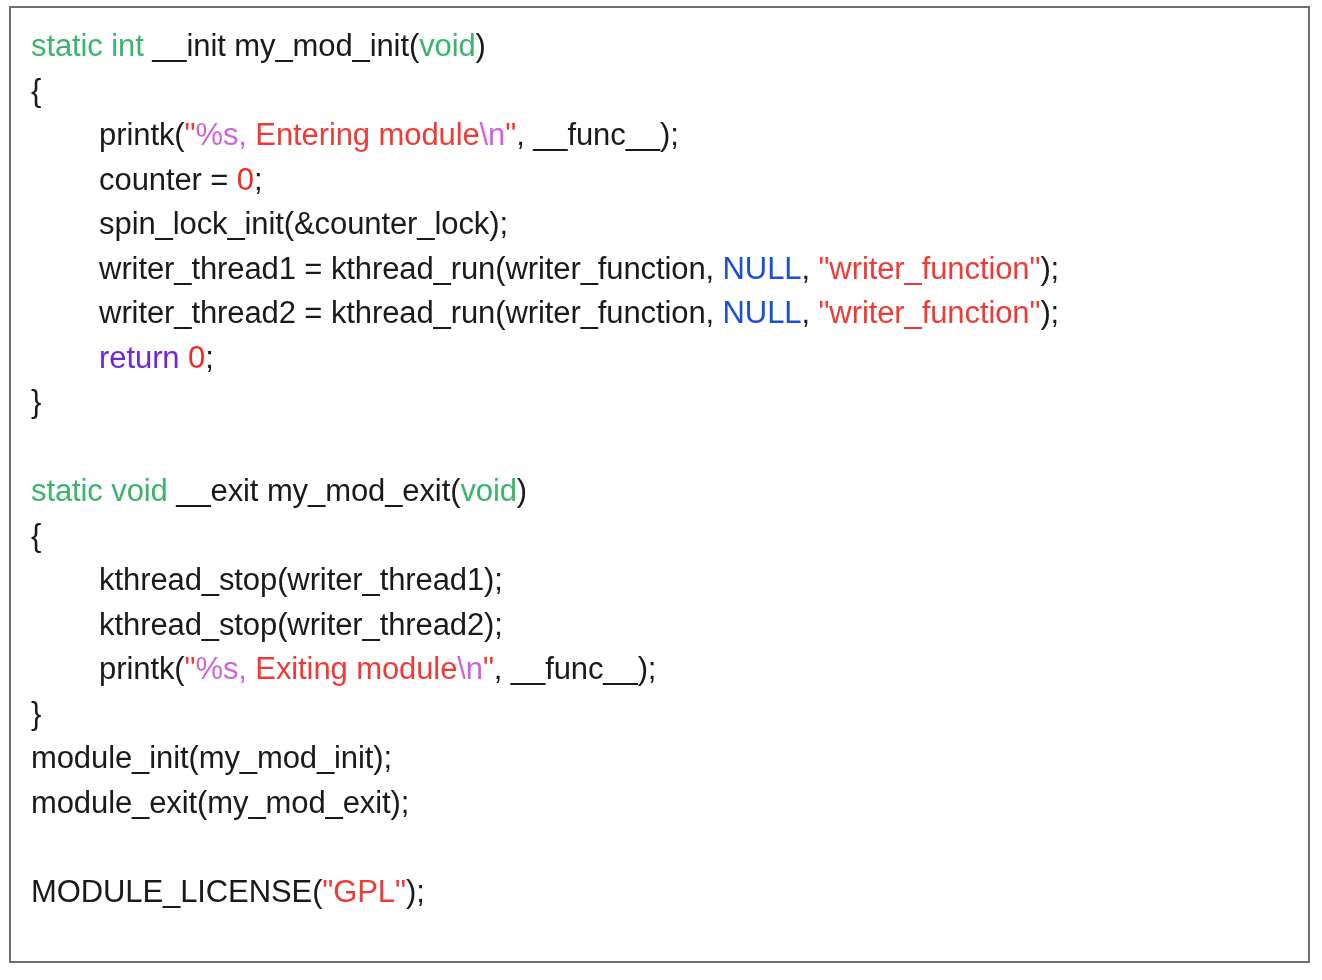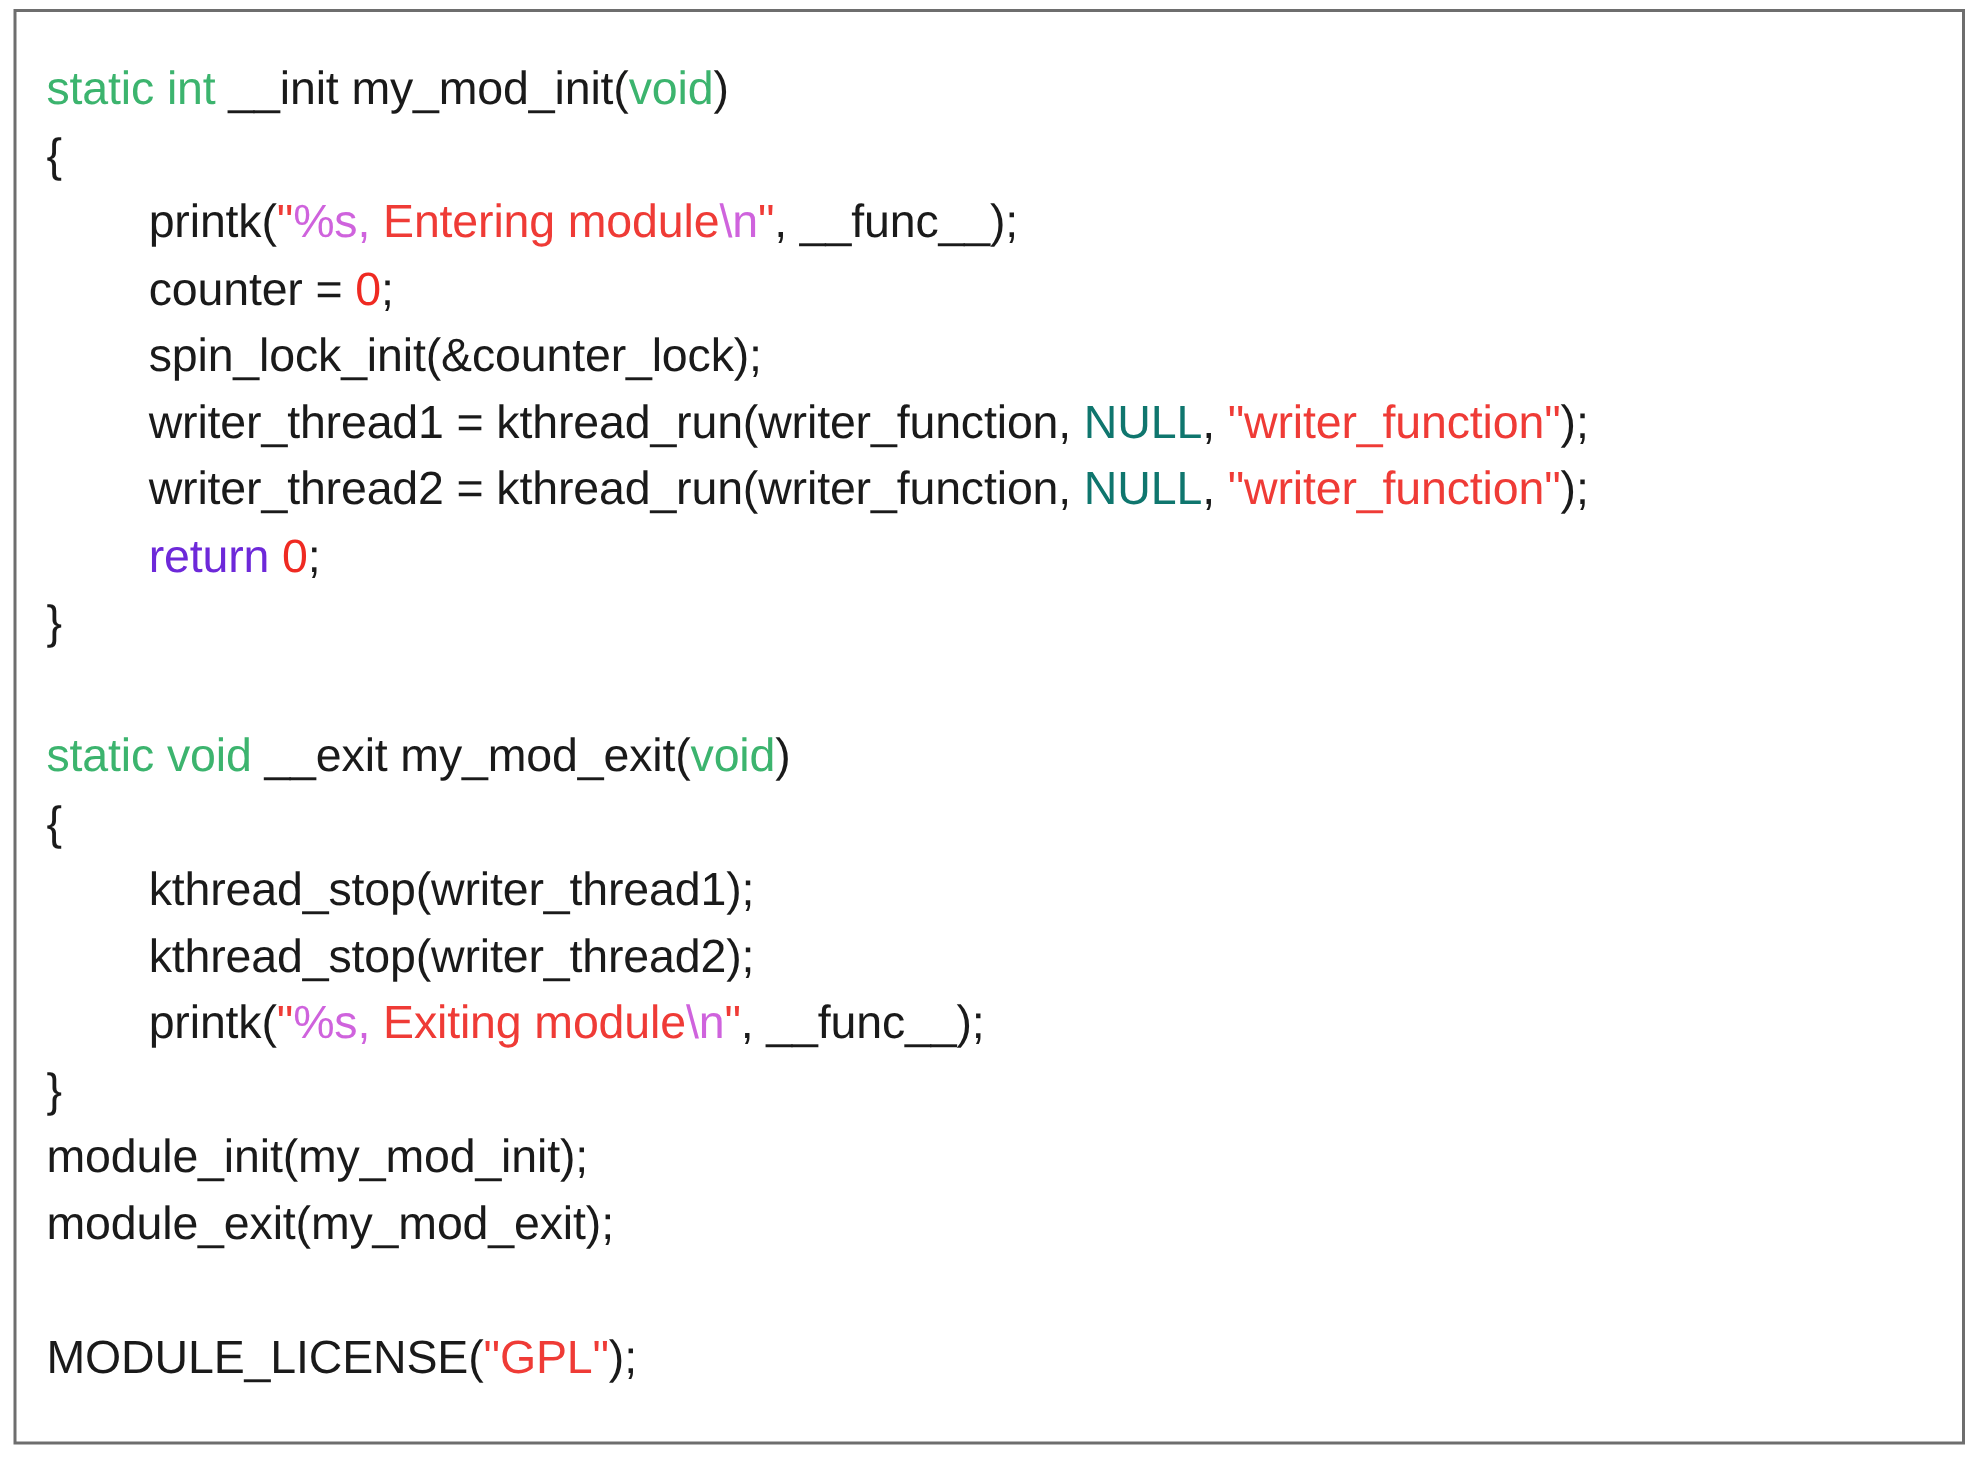--- a/index.html
+++ b/index.html
@@ -22,21 +22,21 @@
     height: 957px;
     box-sizing: border-box;
     border: 2px solid #6e6e6e;
     background: #ffffff;
     overflow: hidden;
   }
 
   #code-block {
     position: absolute;
     left: 20px;
-    top: 29px;
+    top: 16px;
     right: 4px;
     font-family: "Liberation Sans", sans-serif;
     font-size: 31px;
     line-height: 44.5px;
     white-space: pre;
     color: #1a1a1a;
     letter-spacing: -0.1px;
   }
 
   .code-line {
@@ -48,20 +48,20 @@
     height: 44.5px;
   }
 
   
   .tok-plain    { color: #1a1a1a; }
   .tok-type     { color: #3cb46e; }
   .tok-keyword  { color: #6d28d9; }
   .tok-string   { color: #ef3b36; }
   .tok-format   { color: #cf63dd; }
   .tok-number   { color: #ef2a22; }
-  .tok-const    { color: #0f766e; }
+  .tok-const    { color: #1d4ed8; }
 </style>
 </head>
 <body>
 
 <div id="code-frame">
   <div id="code-block"><div class="code-line"><span class="tok-type">static int</span><span class="tok-plain"> __init my_mod_init(</span><span class="tok-type">void</span><span class="tok-plain">)</span></div><div class="code-line"><span class="tok-plain">{</span></div><div class="code-line"><span class="tok-plain">        printk(</span><span class="tok-string">"</span><span class="tok-format">%s,</span><span class="tok-string"> Entering module</span><span class="tok-format">\n</span><span class="tok-string">"</span><span class="tok-plain">, __func__);</span></div><div class="code-line"><span class="tok-plain">        counter = </span><span class="tok-number">0</span><span class="tok-plain">;</span></div><div class="code-line"><span class="tok-plain">        spin_lock_init(&amp;counter_lock);</span></div><div class="code-line"><span class="tok-plain">        writer_thread1 = kthread_run(writer_function, </span><span class="tok-const">NULL</span><span class="tok-plain">, </span><span class="tok-string">"writer_function"</span><span class="tok-plain">);</span></div><div class="code-line"><span class="tok-plain">        writer_thread2 = kthread_run(writer_function, </span><span class="tok-const">NULL</span><span class="tok-plain">, </span><span class="tok-string">"writer_function"</span><span class="tok-plain">);</span></div><div class="code-line"><span class="tok-plain">        </span><span class="tok-keyword">return</span><span class="tok-plain"> </span><span class="tok-number">0</span><span class="tok-plain">;</span></div><div class="code-line"><span class="tok-plain">}</span></div><div class="code-line blank">&nbsp;</div><div class="code-line"><span class="tok-type">static void</span><span class="tok-plain"> __exit my_mod_exit(</span><span class="tok-type">void</span><span class="tok-plain">)</span></div><div class="code-line"><span class="tok-plain">{</span></div><div class="code-line"><span class="tok-plain">        kthread_stop(writer_thread1);</span></div><div class="code-line"><span class="tok-plain">        kthread_stop(writer_thread2);</span></div><div class="code-line"><span class="tok-plain">        printk(</span><span class="tok-string">"</span><span class="tok-format">%s,</span><span class="tok-string"> Exiting module</span><span class="tok-format">\n</span><span class="tok-string">"</span><span class="tok-plain">, __func__);</span></div><div class="code-line"><span class="tok-plain">}</span></div><div class="code-line"><span class="tok-plain">module_init(my_mod_init);</span></div><div class="code-line"><span class="tok-plain">module_exit(my_mod_exit);</span></div><div class="code-line blank">&nbsp;</div><div class="code-line"><span class="tok-plain">MODULE_LICENSE(</span><span class="tok-string">"GPL"</span><span class="tok-plain">);</span></div></div>
 </div>
 
 </body></html>

